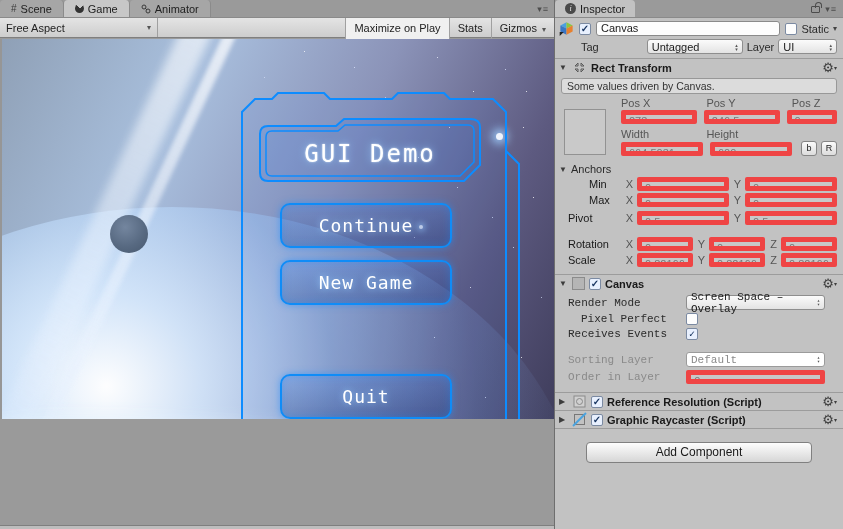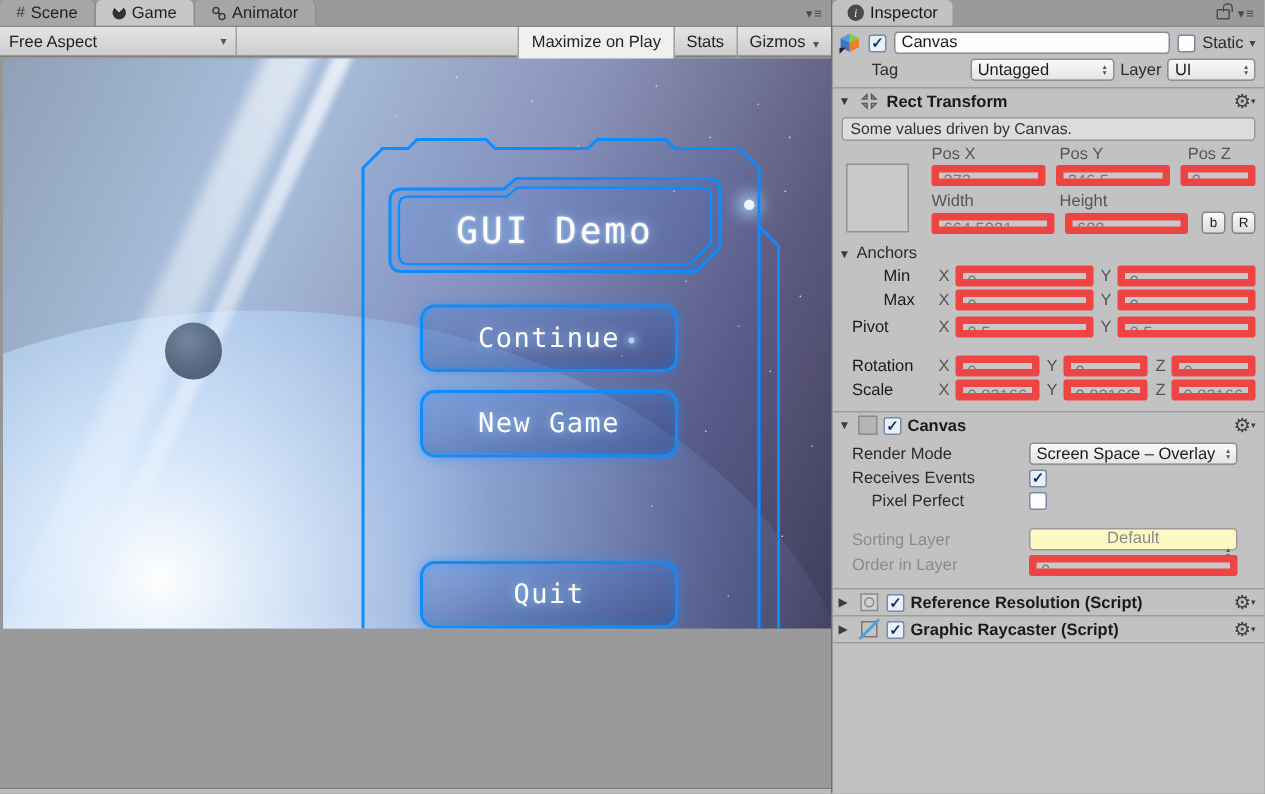--- a/index.html
+++ b/index.html
@@ -93,21 +93,21 @@
         display:flex; align-items:center; justify-content:center; font-size:10px; color:#16335f; cursor:pointer; }
   .cb.checked { background:#e8f0fe; }
   .cb.checked::after { content:"\2713"; font-weight:bold; }
   .static-wrap { display:flex; align-items:center; gap:4px;justify-content:flex-end; }
   .caret { font-size:8px; color:#444; }
 
   .tag-row { display:flex; align-items:center; gap:4px; padding:2px 6px 4px 26px; }
   .dd { height:15px; background:linear-gradient(#fbfbfb,#e3e3e3); border:1px solid #8e8e8e; border-radius:3px;
         display:flex; align-items:center; padding:0 4px; cursor:pointer; }
   .dd .arrows { margin-left:auto; display:flex; flex-direction:column; line-height:4px; font-size:5px; color:#555; padding-left:4px; }
-  .dd.disabled { background:#fef9c3; color:#8a8a8a; border-color:#9b9b9b;flex-direction:column; }
+  .dd.disabled { background:#ffffff; color:#8a8a8a; border-color:#9b9b9b; }
   .dd-tag { width:96px;margin-left:44px; } .dd-layer { flex:1; }
   .lab { color:#2b2b2b; }
   .dim { color:#8a8a8a; }
 
   .sep { border-top:1px solid #9c9c9c; }
   .comp-header { display:flex; align-items:center; gap:4px; padding:2px 6px 2px 4px; border-top:1px solid #9c9c9c; height:18px; }
   .comp-header .title { font-weight:bold; }
   .fold { font-size:8px; color:#3c3c3c; width:9px; cursor:pointer; }
   .gear { margin-left:auto; color:#3f3f3f; font-size:13px; line-height:12px; cursor:pointer; }
   .gear::after { content:"\25BE"; font-size:6px; vertical-align:bottom; }
@@ -128,21 +128,21 @@
   .sq-btn { width:16px; height:15px; background:linear-gradient(#fbfbfb,#dcdcdc); border:1px solid #858585; border-radius:3px;
             font-size:9px; line-height:13px; text-align:center; cursor:pointer; }
 
   .fold-row { display:flex; align-items:center; gap:3px; padding-left:4px; margin-top:7px; }
   .axrow { display:flex; align-items:center; margin:2px 6px 0 13px; gap:4px; }
   .axrow .rowlab { width:53px; flex:none; }
   .axrow.indent .rowlab { width:32px; margin-left:21px; }
   .axpre { color:#555; flex:none; width:8px; text-align:right; }
   .axrow .ifield { flex:1; }
 
-  .crow { display:flex; align-items:center; margin:3px 18px 0 13px; }
+  .crow { display:flex; align-items:center; margin:3px 18px 0 13px;font-family:Liberation Mono, monospace; }
   .crow .clabel { width:118px; flex:none; }
   .crow .ctl { flex:1; display:flex; }
   .crow .dd { flex:1; }
 
   .script-icon { width:15px; height:15px; flex:none; }
 
   .add-comp { display:block; margin:13px auto 0; width:226px; height:21px;
     background:linear-gradient(#fdfdfd,#d6d6d6); border:1px solid #808080; border-radius:4px;
     font-size:12px; color:#1a1a1a; text-align:center; line-height:19px; cursor:pointer;
     font-family:"Liberation Sans", sans-serif; }
@@ -361,26 +361,26 @@
       <div class="dd">
         <span>Screen Space – Overlay</span>
         <span class="arrows">
             <span>▴</span>
             <span>▾</span>
           </span>
       </div>
     </div>
   </div>
   <div class="crow">
+    <span class="clabel lab" style="padding-left:13px;">Pixel Perfect</span>
+    <span class="cb"></span>
+  </div>
+  <div class="crow">
     <span class="clabel lab">Receives Events</span>
     <span class="cb checked"></span>
-  </div>
-  <div class="crow">
-    <span class="clabel lab" style="padding-left:13px;">Pixel Perfect</span>
-    <span class="cb"></span>
   </div>
   <div class="crow" style="margin-top:12px;">
     <span class="clabel dim">Sorting Layer</span>
     <div class="ctl">
       <div class="dd disabled">
         <span>Default</span>
         <span class="arrows">
             <span>▴</span>
             <span>▾</span>
           </span>
@@ -409,13 +409,14 @@
     <svg class="script-icon" width="15" height="15" viewBox="0 0 15 15">
       <rect x="2.5" y="2.5" width="10" height="10" fill="none" stroke="#777"></rect>
       <line x1="1" y1="14" x2="14" y2="1" stroke="#4aa3e0" stroke-width="2"></line>
     </svg>
     <span class="cb checked"></span>
     <span class="title">Graphic Raycaster (Script)</span>
     <span class="gear">⚙</span>
   </div>
   <div class="sep"></div>
 
+  <button class="add-comp">Add Component</button>
 </div>
 
 </body></html>

